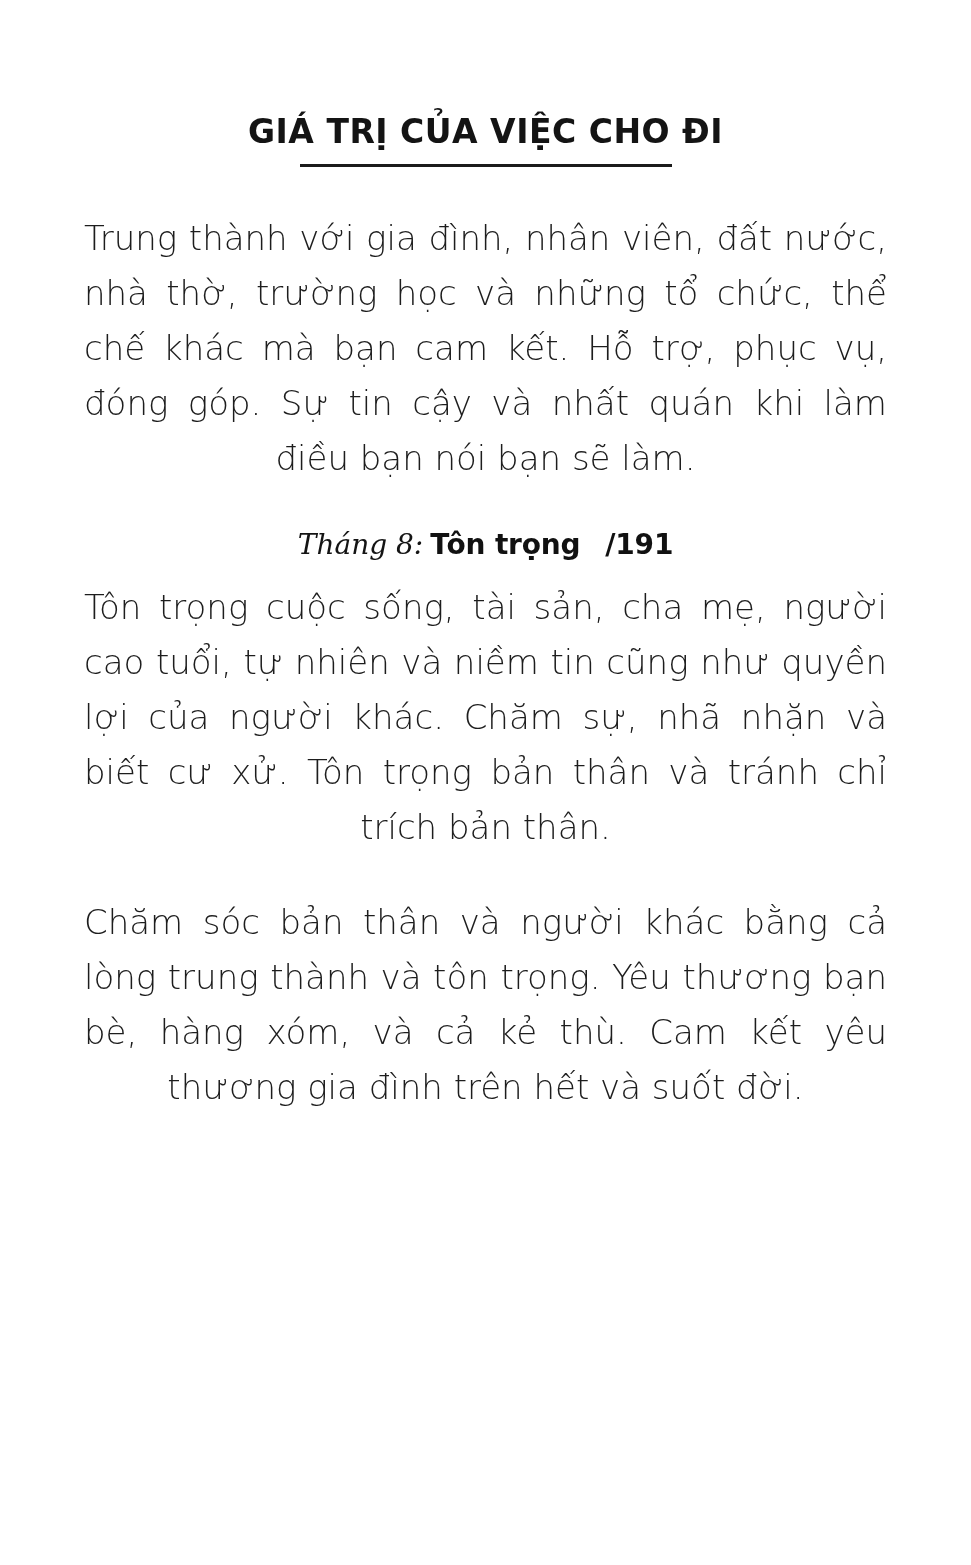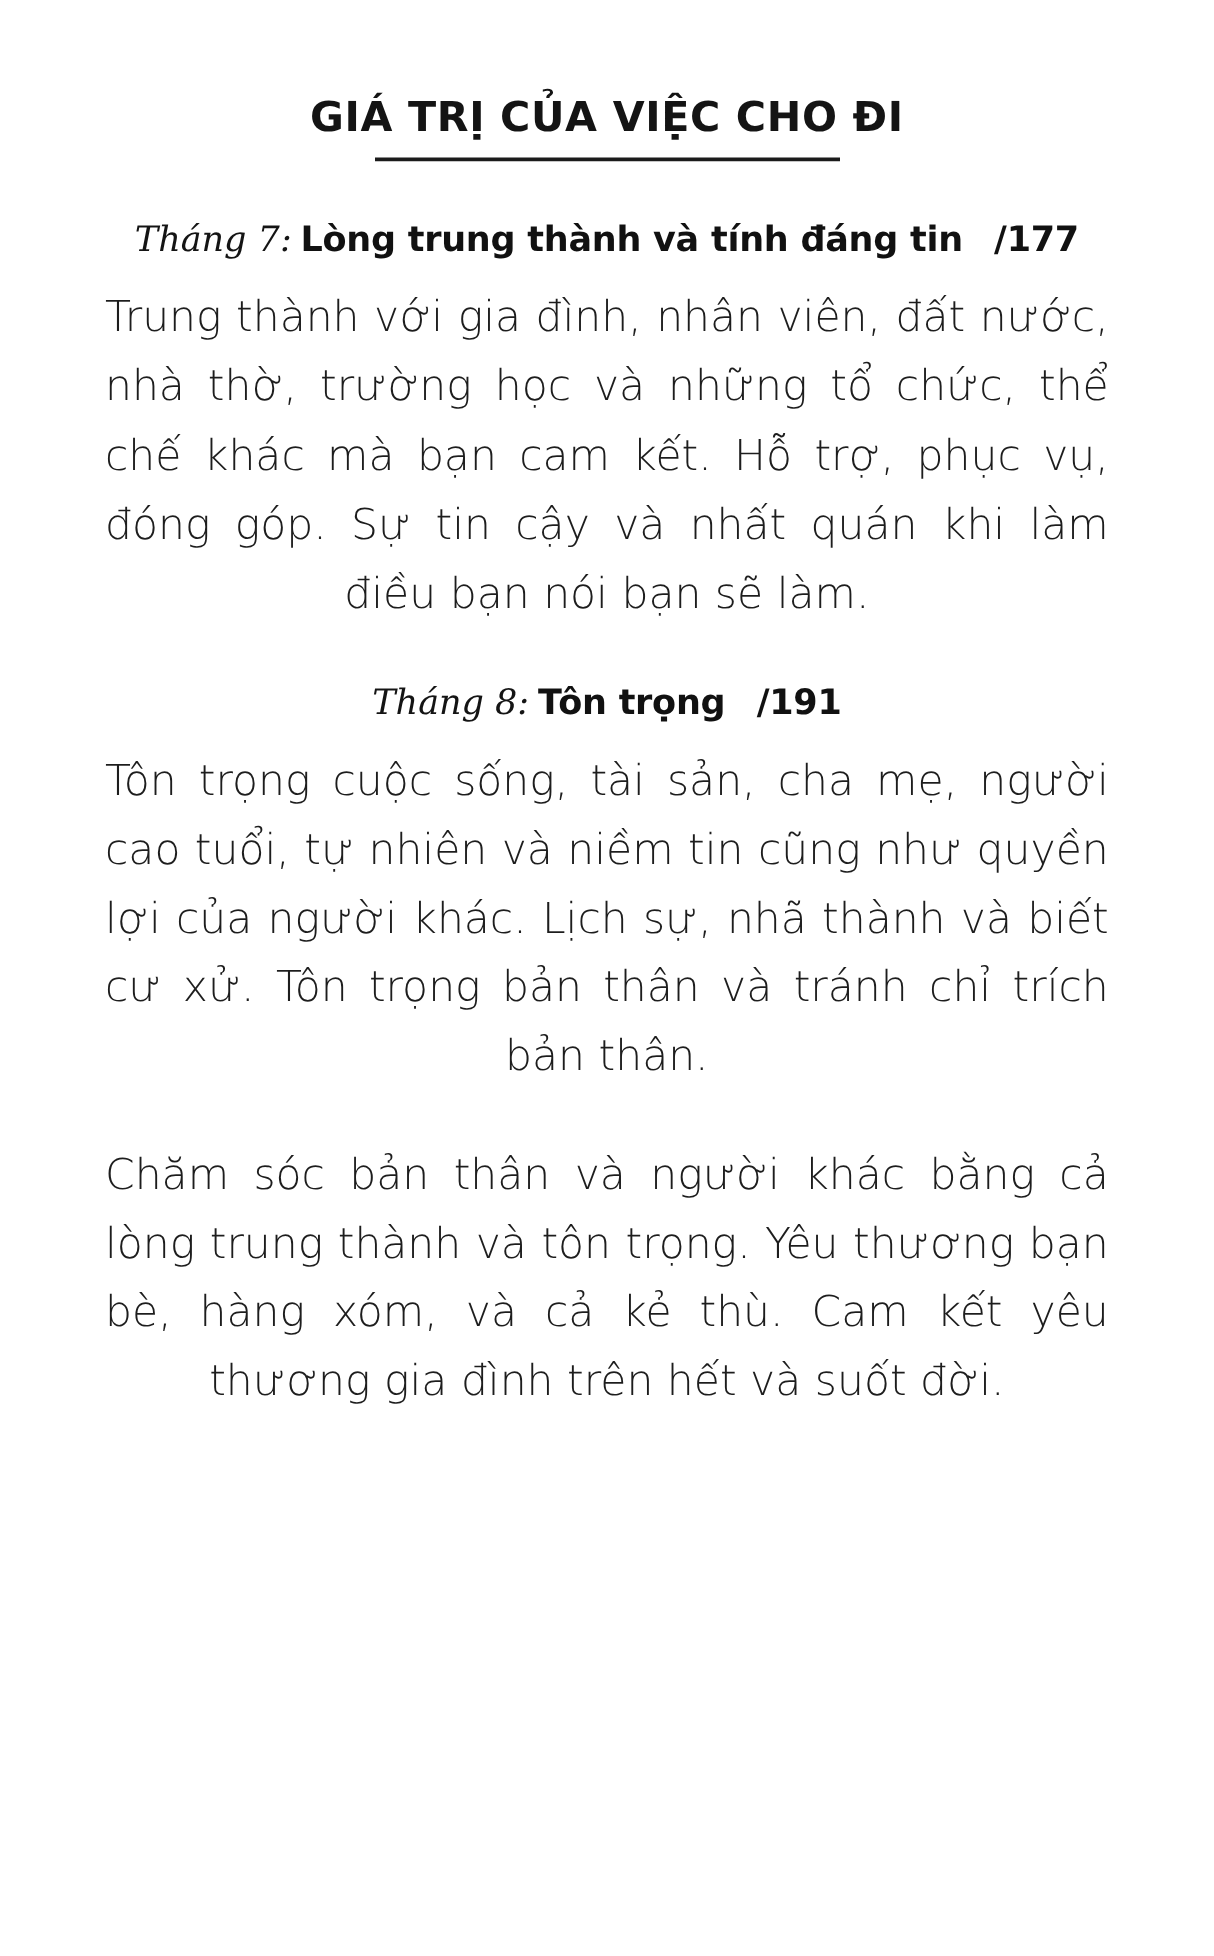--- a/index.html
+++ b/index.html
@@ -11,21 +11,21 @@
     width: 971px;
     height: 1565px;
     font-family: "Liberation Serif", serif;
     color: #1b1b1b;
     -webkit-font-smoothing: antialiased;
   }
   .page {
     width: 971px;
     height: 1255px;
     box-sizing: border-box;
-    padding: 74px 78px 40px 78px;
+    padding: 112px 78px 40px 78px;
     position: relative;
   }
 
   
   .title-block {
     text-align: center;
     margin-bottom: 44px;
   }
   .doc-title {
     font-family: "DejaVu Sans", sans-serif;
@@ -92,35 +92,30 @@
 <body>
 
 <div class="page">
 
   <div class="title-block">
     <h1 class="doc-title">GIÁ TRỊ CỦA VIỆC CHO ĐI</h1>
     <div class="title-rule"></div>
   </div>
 
   <section class="entry">
-    <div class="entry-heading">
-      <span class="entry-month">Tháng 7:</span>
-      <span class="entry-name">Lòng trung thành và tính đáng tin</span>
-      <span class="entry-page">/177</span>
-    </div>
     <p class="entry-body">Trung thành với gia đình, nhân viên, đất nước, nhà thờ, trường học và những tổ chức, thể chế khác mà bạn cam kết. Hỗ trợ, phục vụ, đóng góp. Sự tin cậy và nhất quán khi làm điều bạn nói bạn sẽ làm.</p>
   </section>
 
   <section class="entry">
     <div class="entry-heading">
       <span class="entry-month">Tháng 8:</span>
       <span class="entry-name">Tôn trọng</span>
       <span class="entry-page">/191</span>
     </div>
-    <p class="entry-body">Tôn trọng cuộc sống, tài sản, cha mẹ, người cao tuổi, tự nhiên và niềm tin cũng như quyền lợi của người khác. Lịch sự, nhã thành và biết cư xử. Tôn trọng bản thân và tránh chỉ trích bản thân.</p>
+    <p class="entry-body">Tôn trọng cuộc sống, tài sản, cha mẹ, người cao tuổi, tự nhiên và niềm tin cũng như quyền lợi của người khác. Chăm sự, nhã nhặn và biết cư xử. Tôn trọng bản thân và tránh chỉ trích bản thân.</p>
   </section>
 
   <section class="entry">
     <p class="entry-body">Chăm sóc bản thân và người khác bằng cả lòng trung thành và tôn trọng. Yêu thương bạn bè, hàng xóm, và cả kẻ thù. Cam kết yêu thương gia đình trên hết và suốt đời.</p>
   </section>
 
   <section class="entry">
   </section>
 
 </div>

